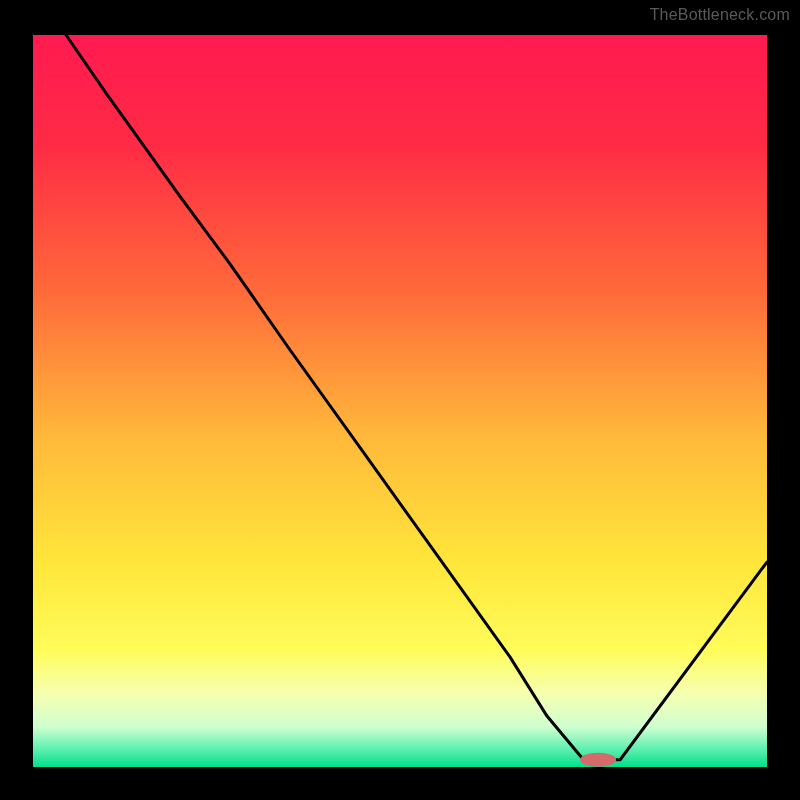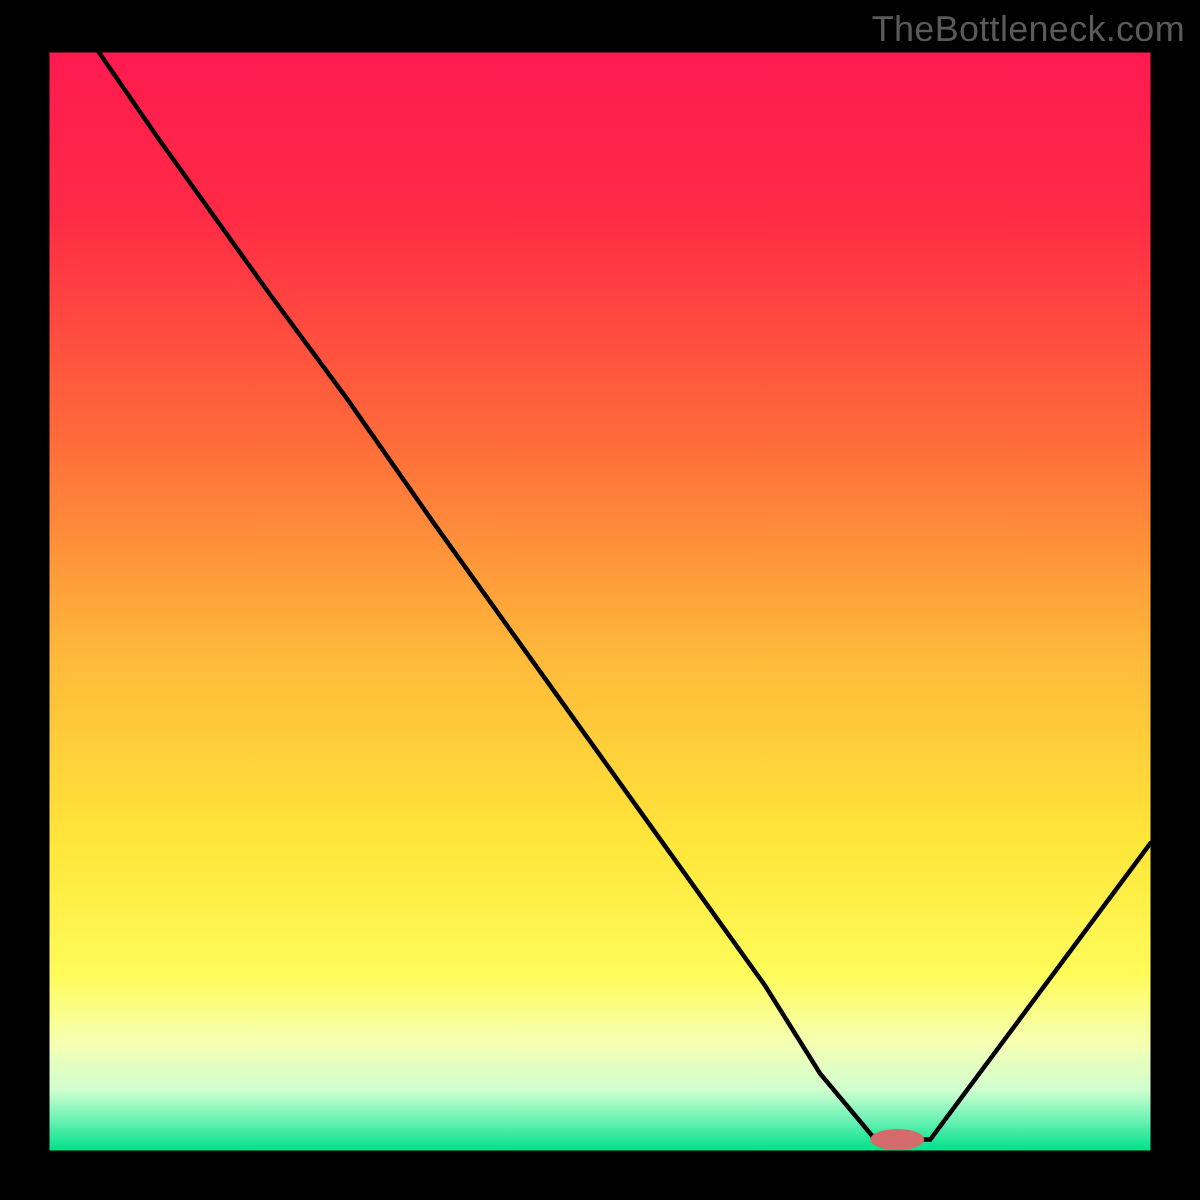--- a/index.html
+++ b/index.html
@@ -13,21 +13,21 @@
   .container {
     position: relative;
     width: 800px;
     height: 800px;
   }
   .watermark {
     position: absolute;
     top: 6px;
     right: 10px;
     font-family: Arial, Helvetica, sans-serif;
-    font-size: 24px;
+    font-size: 16px;
     font-weight: 500;
     color: #5a5a5a;
     letter-spacing: 0.2px;
     z-index: 10;
   }
   svg {
     position: absolute;
     top: 0;
     left: 0;
   }

